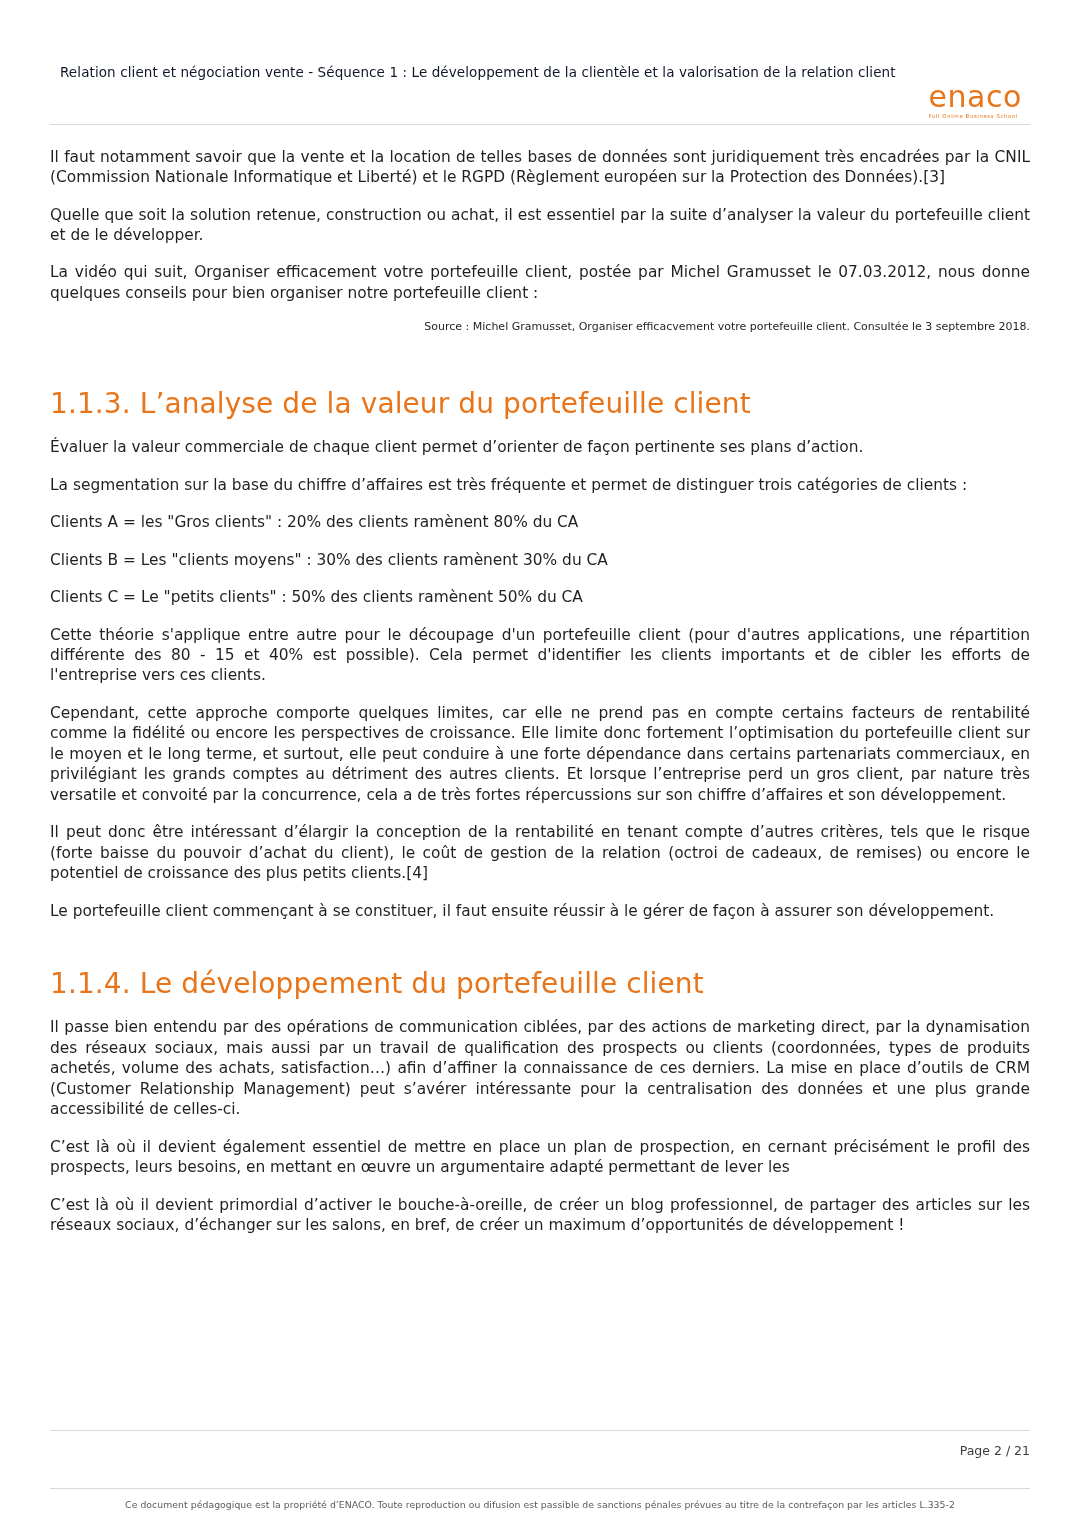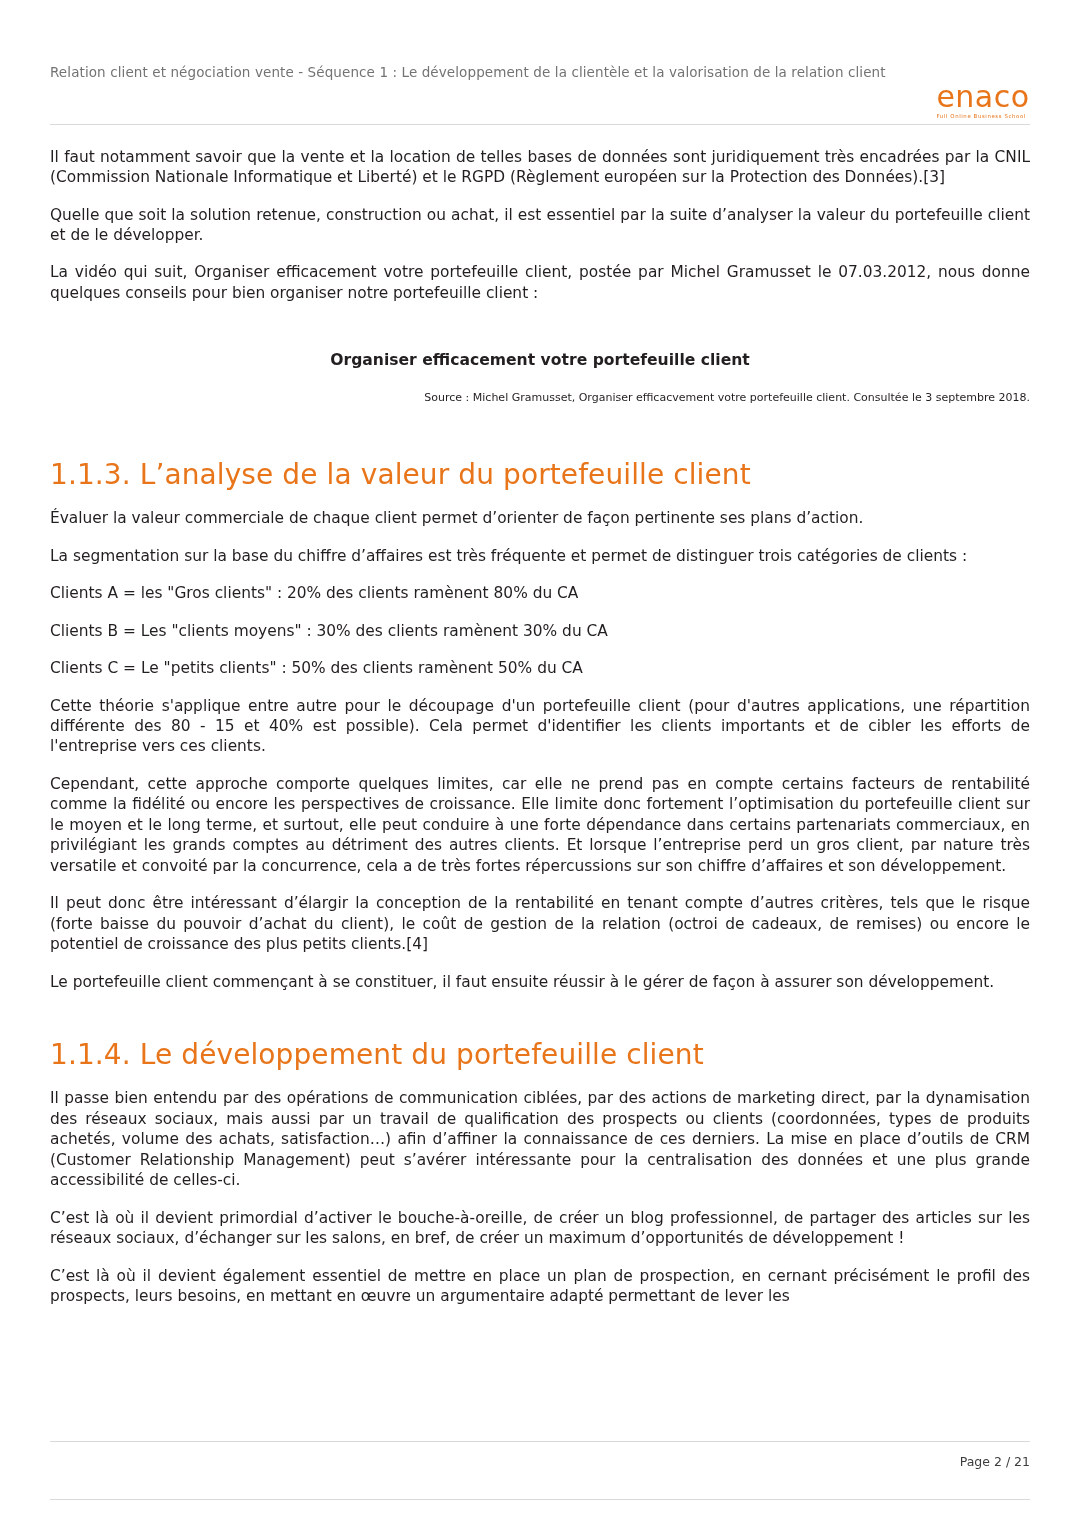--- a/index.html
+++ b/index.html
@@ -24,30 +24,31 @@
     flex-direction: column;
   }
 
   
   .doc-header {
     position: relative;
     padding-bottom: 4px;
   }
   .header-title {
     font-size: 13.5px;
-    color: #737373;
+    color: #0f172a;
     letter-spacing: 0.1px;
     line-height: 1.3;
     max-width: 900px;
+    margin-left: 10px;
   }
   .brand {
     position: absolute;
-    right: 0;
+    right: 8px;
     top: 18px;
-    text-align: left;
+    text-align: center;
     line-height: 1;
   }
   .brand-word {
     font-size: 30px;
     letter-spacing: 0.5px;
     color: #e8751a;
     font-family: "DejaVu Sans", sans-serif;
     font-weight: 400;
   }
   .brand-sub {
@@ -141,42 +142,42 @@
     </div>
     <div class="header-rule"></div>
   </div>
 
   <div class="content">
 
     <p class="para">Il faut notamment savoir que la vente et la location de telles bases de données sont juridiquement très encadrées par la CNIL (Commission Nationale Informatique et Liberté) et le RGPD (Règlement européen sur la Protection des Données).[3]</p>
     <p class="para">Quelle que soit la solution retenue, construction ou achat, il est essentiel par la suite d’analyser la valeur du portefeuille client et de le développer.</p>
     <p class="para">La vidéo qui suit, Organiser efficacement votre portefeuille client, postée par Michel Gramusset le 07.03.2012, nous donne quelques conseils pour bien organiser notre portefeuille client :</p>
 
-    <div class="center-title">Organiser efficacement votre portefeuille client</div>
     <div class="source-line">Source : Michel Gramusset, Organiser efficacvement votre portefeuille client. Consultée le 3 septembre 2018.</div>
 
     <h2 class="section">1.1.3. L’analyse de la valeur du portefeuille client</h2>
 
     <p class="para">Évaluer la valeur commerciale de chaque client permet d’orienter de façon pertinente ses plans d’action.</p>
     <p class="para">La segmentation sur la base du chiffre d’affaires est très fréquente et permet de distinguer trois catégories de clients :</p>
     <p class="para last-left">Clients A = les "Gros clients" : 20% des clients ramènent 80% du CA</p>
     <p class="para last-left">Clients B = Les "clients moyens" : 30% des clients ramènent 30% du CA</p>
     <p class="para last-left">Clients C = Le "petits clients" : 50% des clients ramènent 50% du CA</p>
     <p class="para">Cette théorie s'applique entre autre pour le découpage d'un portefeuille client (pour d'autres applications, une répartition différente des 80 - 15 et 40% est possible). Cela permet d'identifier les clients importants et de cibler les efforts de l'entreprise vers ces clients.</p>
     <p class="para">Cependant, cette approche comporte quelques limites, car elle ne prend pas en compte certains facteurs de rentabilité comme la fidélité ou encore les perspectives de croissance. Elle limite donc fortement l’optimisation du portefeuille client sur le moyen et le long terme, et surtout, elle peut conduire à une forte dépendance dans certains partenariats commerciaux, en privilégiant les grands comptes au détriment des autres clients. Et lorsque l’entreprise perd un gros client, par nature très versatile et convoité par la concurrence, cela a de très fortes répercussions sur son chiffre d’affaires et son développement.</p>
     <p class="para">Il peut donc être intéressant d’élargir la conception de la rentabilité en tenant compte d’autres critères, tels que le risque (forte baisse du pouvoir d’achat du client), le coût de gestion de la relation (octroi de cadeaux, de remises) ou encore le potentiel de croissance des plus petits clients.[4]</p>
     <p class="para">Le portefeuille client commençant à se constituer, il faut ensuite réussir à le gérer de façon à assurer son développement.</p>
 
     <h2 class="section tight">1.1.4. Le développement du portefeuille client</h2>
 
     <p class="para">Il passe bien entendu par des opérations de communication ciblées, par des actions de marketing direct, par la dynamisation des réseaux sociaux, mais aussi par un travail de qualification des prospects ou clients (coordonnées, types de produits achetés, volume des achats, satisfaction…) afin d’affiner la connaissance de ces derniers. La mise en place d’outils de CRM (Customer Relationship Management) peut s’avérer intéressante pour la centralisation des données et une plus grande accessibilité de celles-ci.</p>
+    <p class="para">C’est là où il devient également essentiel de mettre en place un plan de prospection, en cernant précisément le profil des prospects, leurs besoins, en mettant en œuvre un argumentaire adapté permettant de lever les</p>
     <p class="para">C’est là où il devient primordial d’activer le bouche-à-oreille, de créer un blog professionnel, de partager des articles sur les réseaux sociaux, d’échanger sur les salons, en bref, de créer un maximum d’opportunités de développement !</p>
-    <p class="para">C’est là où il devient également essentiel de mettre en place un plan de prospection, en cernant précisément le profil des prospects, leurs besoins, en mettant en œuvre un argumentaire adapté permettant de lever les</p>
 
   </div>
 
   <div class="doc-footer">
     <div class="footer-rule"></div>
     <div class="page-num">Page 2 / 21</div>
     <div class="footer-rule2"></div>
+    <div class="legal">Ce document pédagogique est la propriété d’ENACO. Toute reproduction ou difusion est passible de sanctions pénales prévues au titre de la contrefaçon par les articles L.335-2</div>
   </div>
 
 </div>
 
 </body></html>

